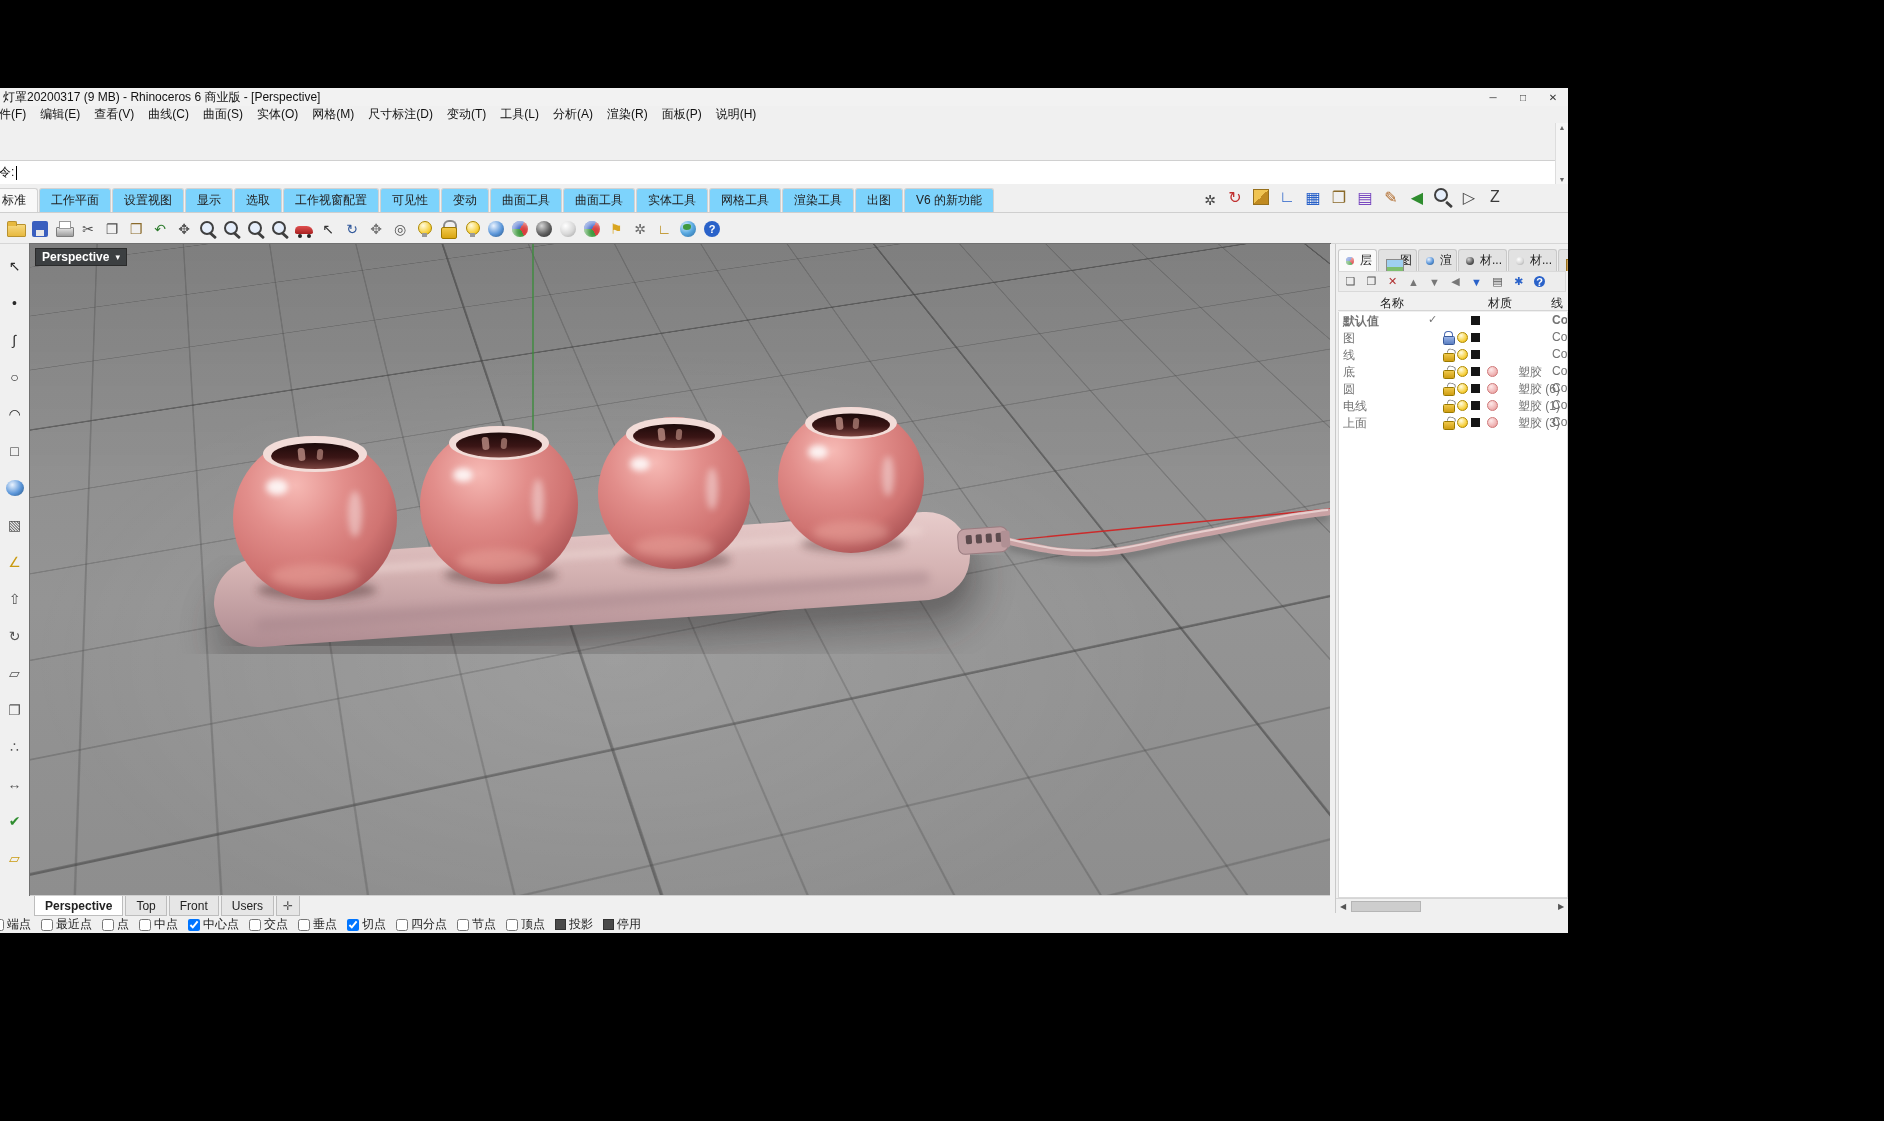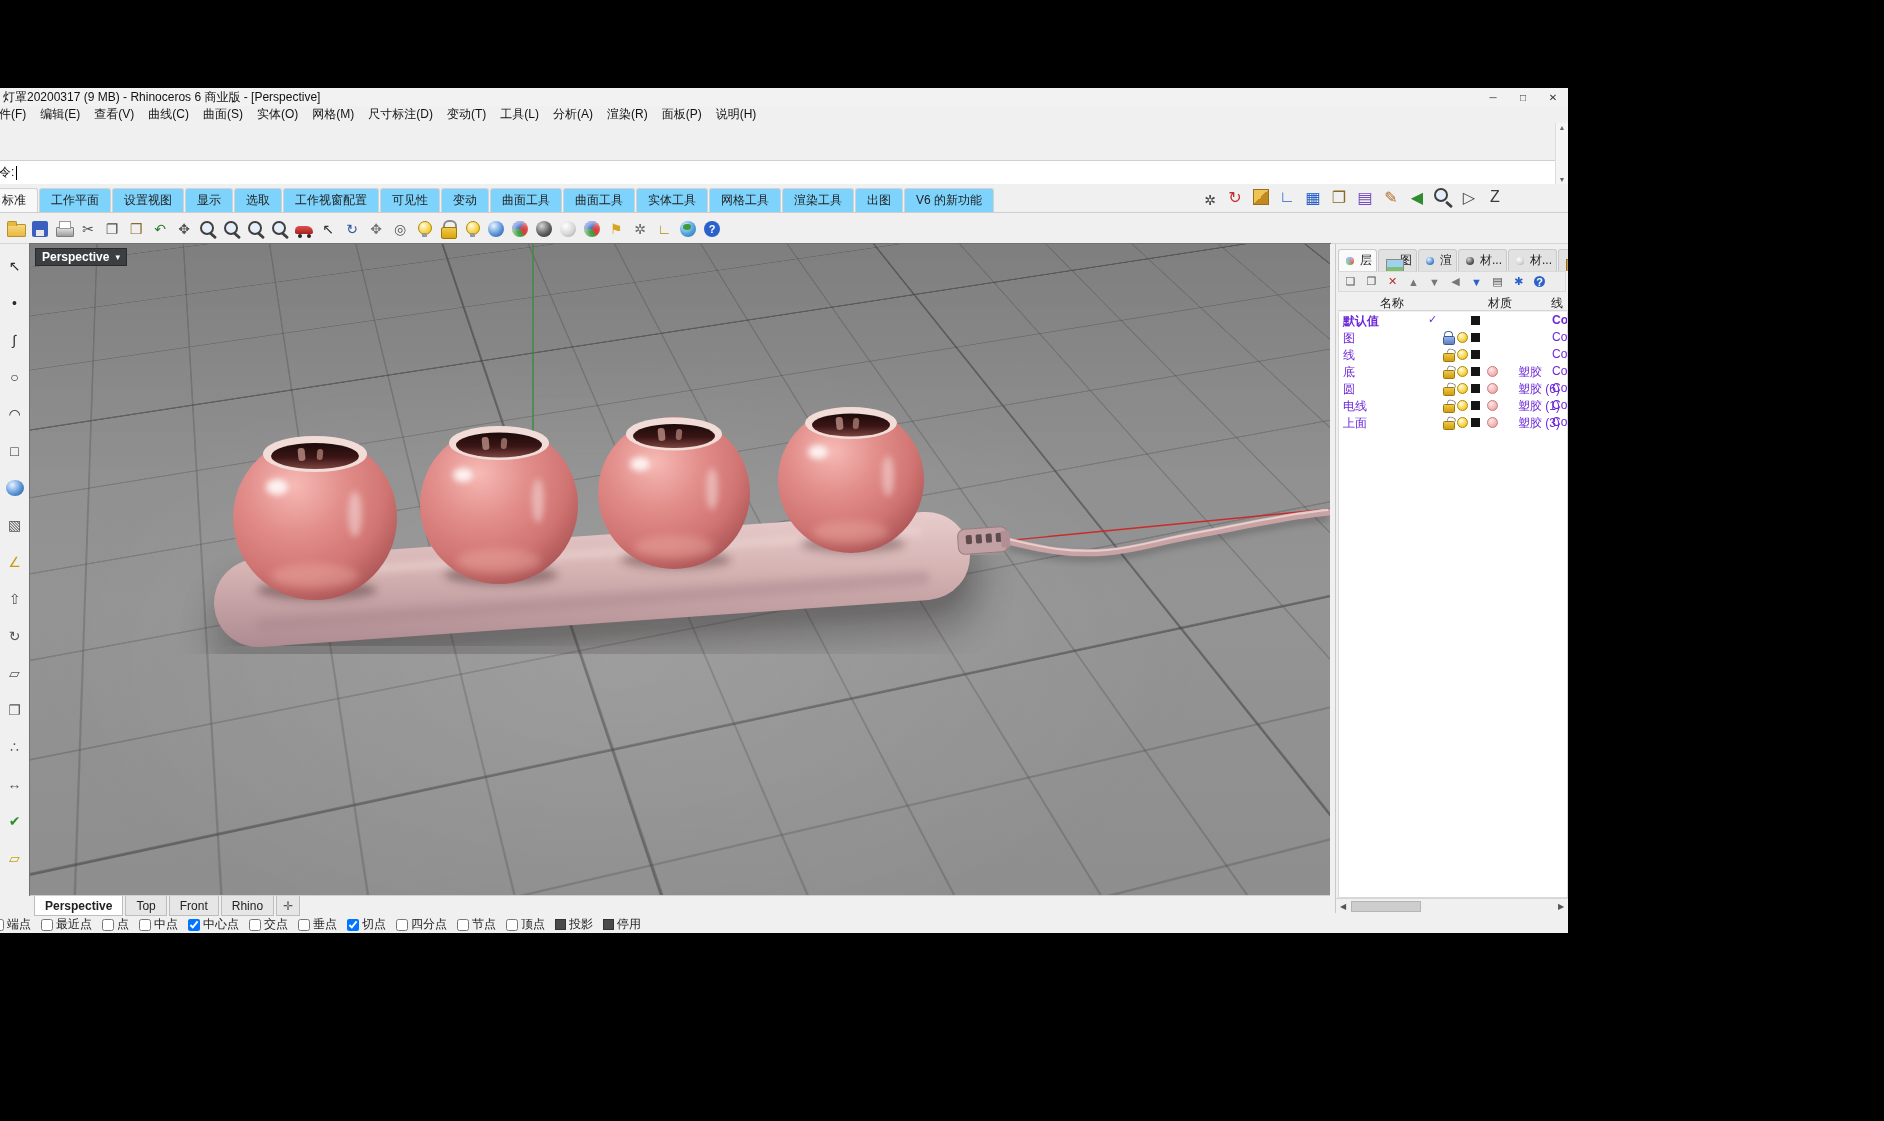--- a/index.html
+++ b/index.html
@@ -90,21 +90,21 @@
   .panel{position:absolute;left:1335px;top:156px;width:233px;height:669px;background:#f0f0f0;border-left:1px solid #c9c9c9;overflow:hidden;}
   .ptabs{position:absolute;left:2px;top:5px;right:0;height:22px;display:flex;gap:1px;overflow:hidden;}
   .ptab{display:flex;align-items:center;gap:3px;padding:2px 4px;font-size:12px;background:#e2e2e2;border:1px solid #c9c9c9;border-bottom:none;border-radius:3px 3px 0 0;color:#222;flex:none;white-space:nowrap;}
   .ptab.active{background:#fafafa;}
   .ptabs .ptic{width:14px;height:14px;margin:0;}
   .ptoolbar{position:absolute;left:2px;top:27px;right:2px;height:21px;display:flex;align-items:center;gap:2px;background:#ededed;border:1px solid #d9d9d9;padding-left:2px;}
   .lhead{position:absolute;left:2px;top:50px;right:0;height:17px;background:#f0f0f0;border-bottom:1px solid #d5d5d5;font-size:12px;color:#222;}
   .lhead span{position:absolute;top:1px;}
   .hname{left:5px;margin-left:37px;}.hmat{left:150px;}.hlt{left:213px;}
   .lbody{position:absolute;left:2px;top:68px;right:0;bottom:15px;background:#fff;border:1px solid #d9d9d9;border-top:none;overflow:hidden;}
-  .lrow{position:relative;height:17px;font-size:12px;color:#6d28d9;}
+  .lrow{position:relative;height:17px;font-size:12px;color:#737373;}
   .lrow.cur .lname,.lrow.cur .llt{font-weight:bold;}
   .lname{position:absolute;left:4px;top:1px;white-space:nowrap;}
   .ccheck{position:absolute;left:89px;top:1px;font-size:11px;}
   .plock{position:absolute;left:103px;top:2px;width:12px;height:13px;}
   .plock::before{content:"";position:absolute;width:7px;height:6px;border:1.5px solid #8a8a8a;border-bottom:none;border-radius:4px 4px 0 0;left:2px;top:0;}
   .plock::after{content:"";position:absolute;left:1px;top:5px;width:10px;height:7px;background:linear-gradient(#f0c84a,#cf9d12);border:1px solid #9a7a00;border-radius:1.5px;}
   .plock.locked::before{border-color:#4a6ab0;}
   .plock.locked::after{background:linear-gradient(#9ab4e8,#5a7ec0);border-color:#3a5a9a;}
   .plock.open::before{transform:rotate(16deg) translateX(3px);}
   .lbulbsm{position:absolute;left:118px;top:3px;width:11px;height:11px;border-radius:50%;background:radial-gradient(circle at 35% 30%,#fffce0,#f7cf3a 65%,#d9a810);border:1px solid #b08a00;}
@@ -494,21 +494,21 @@
       <span class="thumb"></span>
       <span class="track"></span>
       <span class="sarr">▶</span>
     </div>
   </div>
 
   <div class="vtabsbar">
       <span class="vtab active">Perspective</span>
       <span class="vtab">Top</span>
       <span class="vtab">Front</span>
-      <span class="vtab">Rhino</span>
+      <span class="vtab">Users</span>
       <span class="vtab vticon">✛</span>
     </div>
 
   <div class="osnapbar">
     <div class="osnapwrap">
         <label class="osnap-item">
           <input type="checkbox" style="">
           <span>端点</span>
         </label>
         <label class="osnap-item">

